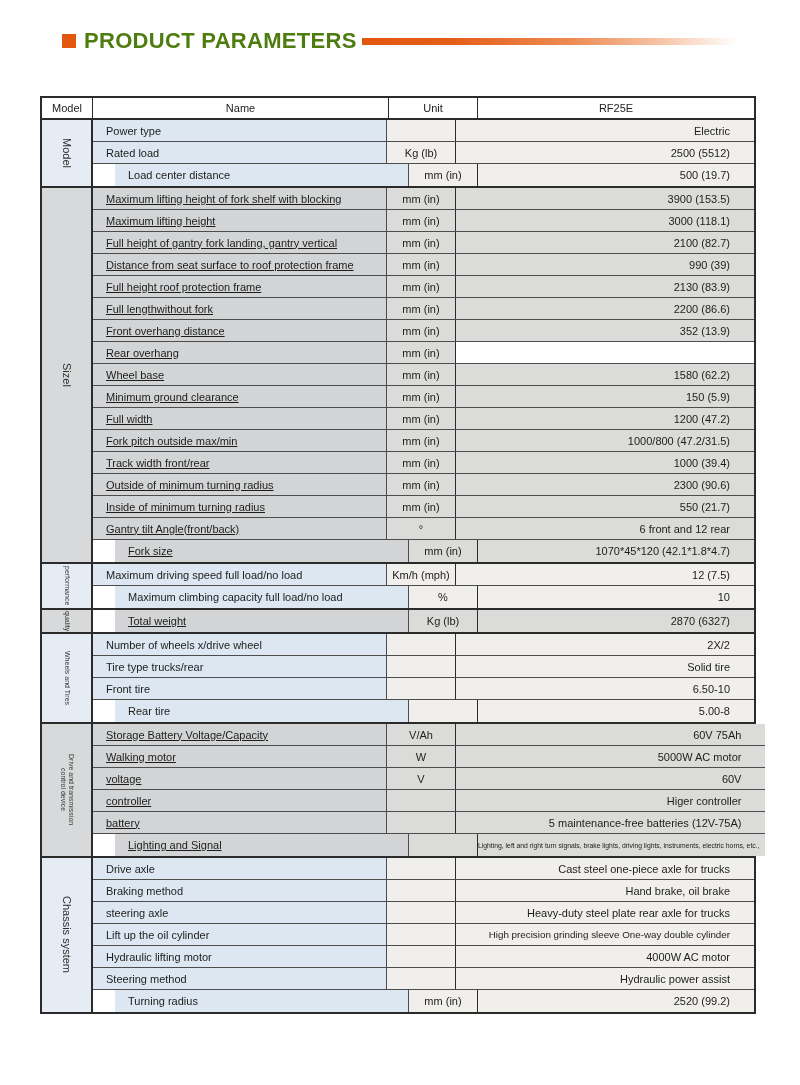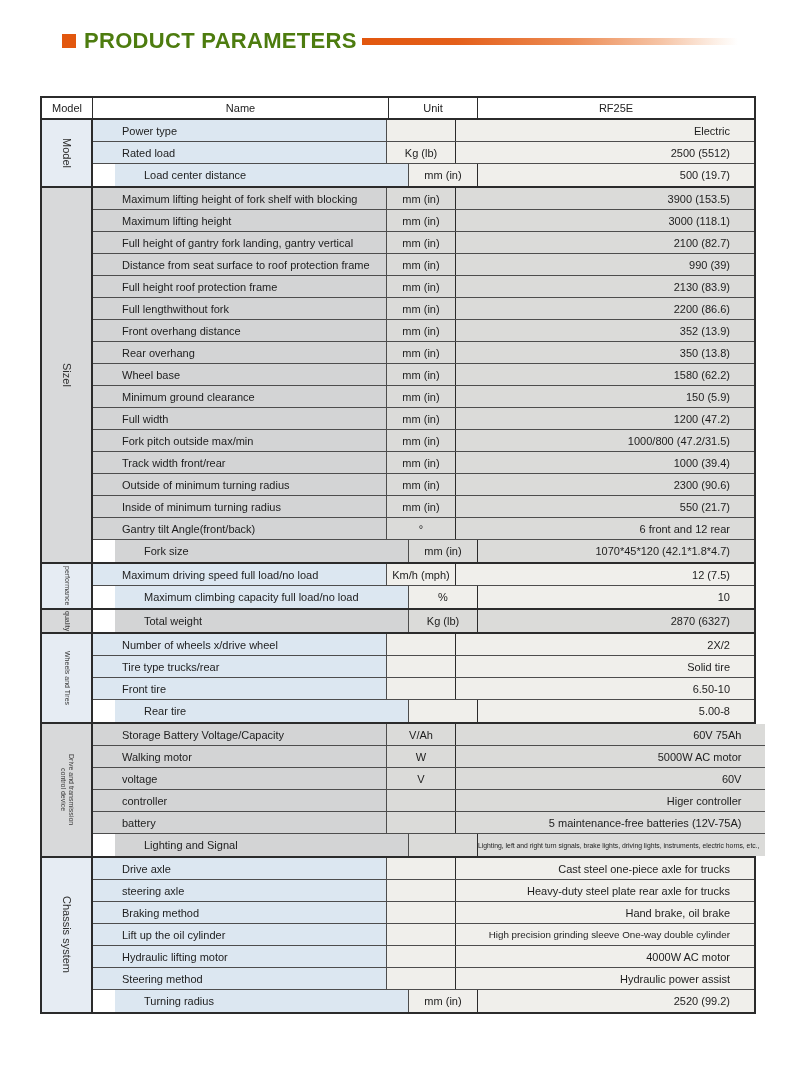--- a/index.html
+++ b/index.html
@@ -26,30 +26,30 @@
   .section:last-child { border-bottom:none; }
   .sec-label { width:51px; flex:0 0 auto; border-right:2px solid #2b2b2b;
                writing-mode:vertical-rl; text-orientation:mixed;
                display:flex; align-items:center; justify-content:center;
                font-size:11px; color:#2e2e2e; white-space:pre-line; text-align:center; line-height:1.15; }
   .sec-label.small { font-size:7px; color:#3a3a3a; }
   .rows { flex:1; display:flex; flex-direction:column; }
   .row { display:flex; height:22px; border-bottom:1px solid #4d4d4d; }
   .row:last-child { border-bottom:none;margin-left:22px; }
   .cell { display:flex; align-items:center; font-size:11px; color:#1d1d1d; overflow:hidden; }
-  .cell-name  { width:294px; padding-left:29px; border-right:1px solid #4d4d4d; }
+  .cell-name  { width:294px; padding-left:13px; border-right:1px solid #4d4d4d; }
   .cell-unit  { width:69px;  justify-content:center; border-right:1.5px solid #2b2b2b; }
   .cell-value { flex:1; justify-content:flex-end; padding-right:24px; }
 
   
   .sec-blue .sec-label { background:#e6ecf3; }
   .sec-blue .cell-name { background:#dce7f1; }
   .sec-blue .cell-unit, .sec-blue .cell-value { background:#f0efeb; }
   .sec-gray .sec-label { background:#d8d9da; }
-  .sec-gray .cell-name { background:#d3d4d5; }
+  .sec-gray .cell-name { background:#d3d4d5;text-decoration:underline; }
   .sec-gray .cell-unit, .sec-gray .cell-value { background:#dbdbd9; }
 
   
   .v-small { font-size:6.8px; justify-content:center; padding-right:6px; white-space:nowrap; }
   .v-mid   { font-size:9.8px; }
 </style>
 </head>
 <body>
 
 <div class="page">
@@ -122,21 +122,20 @@
               <div class="cell cell-value">2200 (86.6)</div>
             </div>
             <div class="row">
               <div class="cell cell-name">Front overhang distance</div>
               <div class="cell cell-unit">mm (in)</div>
               <div class="cell cell-value">352 (13.9)</div>
             </div>
             <div class="row">
               <div class="cell cell-name">Rear overhang</div>
               <div class="cell cell-unit">mm (in)</div>
-              <div class="cell cell-value">350 (13.8)</div>
             </div>
             <div class="row">
               <div class="cell cell-name">Wheel base</div>
               <div class="cell cell-unit">mm (in)</div>
               <div class="cell cell-value">1580 (62.2)</div>
             </div>
             <div class="row">
               <div class="cell cell-name">Minimum ground clearance</div>
               <div class="cell cell-unit">mm (in)</div>
               <div class="cell cell-value">150 (5.9)</div>
@@ -266,28 +265,28 @@
         </div>
         <div class="section sec-blue">
           <div class="sec-label">Chassis system</div>
           <div class="rows">
             <div class="row">
               <div class="cell cell-name">Drive axle</div>
               <div class="cell cell-unit"></div>
               <div class="cell cell-value">Cast steel one-piece axle for trucks</div>
             </div>
             <div class="row">
+              <div class="cell cell-name">Braking method</div>
+              <div class="cell cell-unit"></div>
+              <div class="cell cell-value">Hand brake, oil brake</div>
+            </div>
+            <div class="row">
               <div class="cell cell-name">steering axle</div>
               <div class="cell cell-unit"></div>
               <div class="cell cell-value">Heavy-duty steel plate rear axle for trucks</div>
-            </div>
-            <div class="row">
-              <div class="cell cell-name">Braking method</div>
-              <div class="cell cell-unit"></div>
-              <div class="cell cell-value">Hand brake, oil brake</div>
             </div>
             <div class="row">
               <div class="cell cell-name">Lift up the oil cylinder</div>
               <div class="cell cell-unit"></div>
               <div class="cell cell-value v-mid">High precision grinding sleeve One-way double cylinder</div>
             </div>
             <div class="row">
               <div class="cell cell-name">Hydraulic lifting motor</div>
               <div class="cell cell-unit"></div>
               <div class="cell cell-value">4000W AC motor</div>

